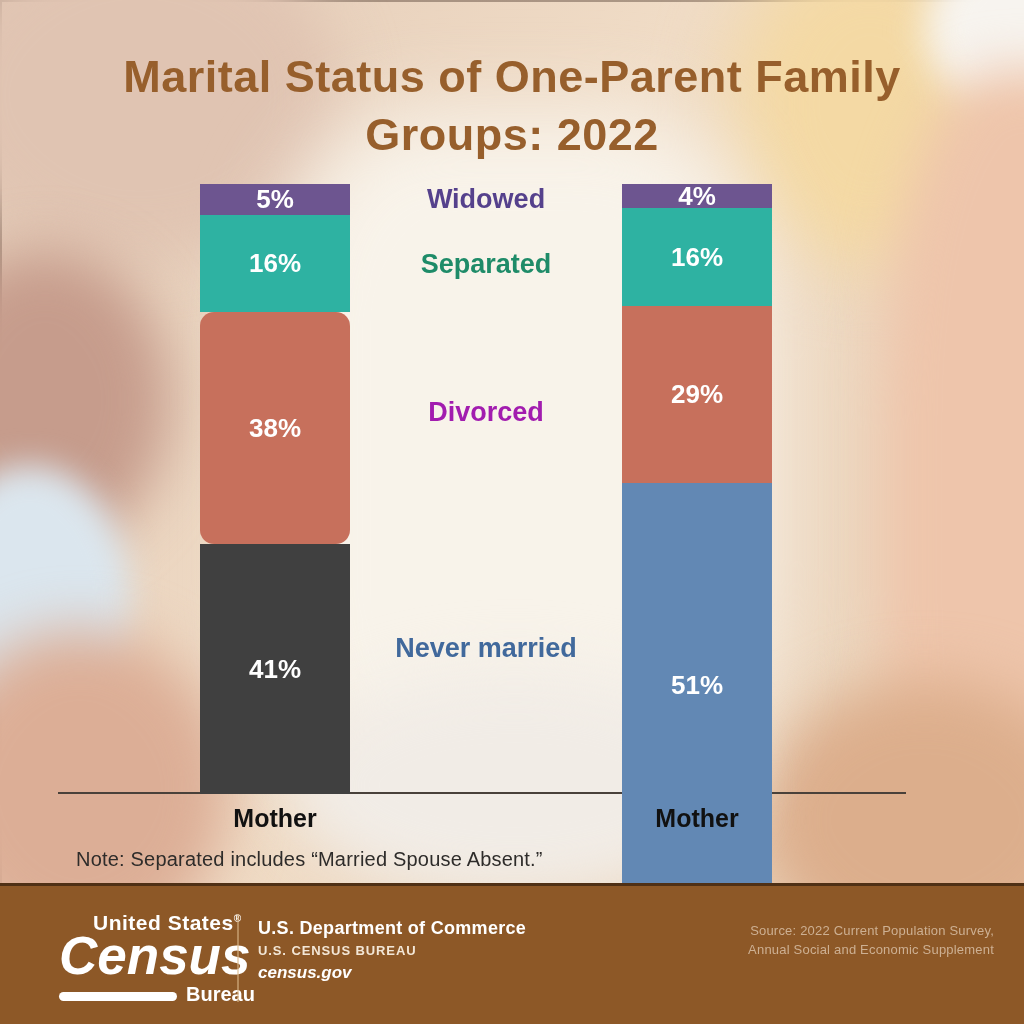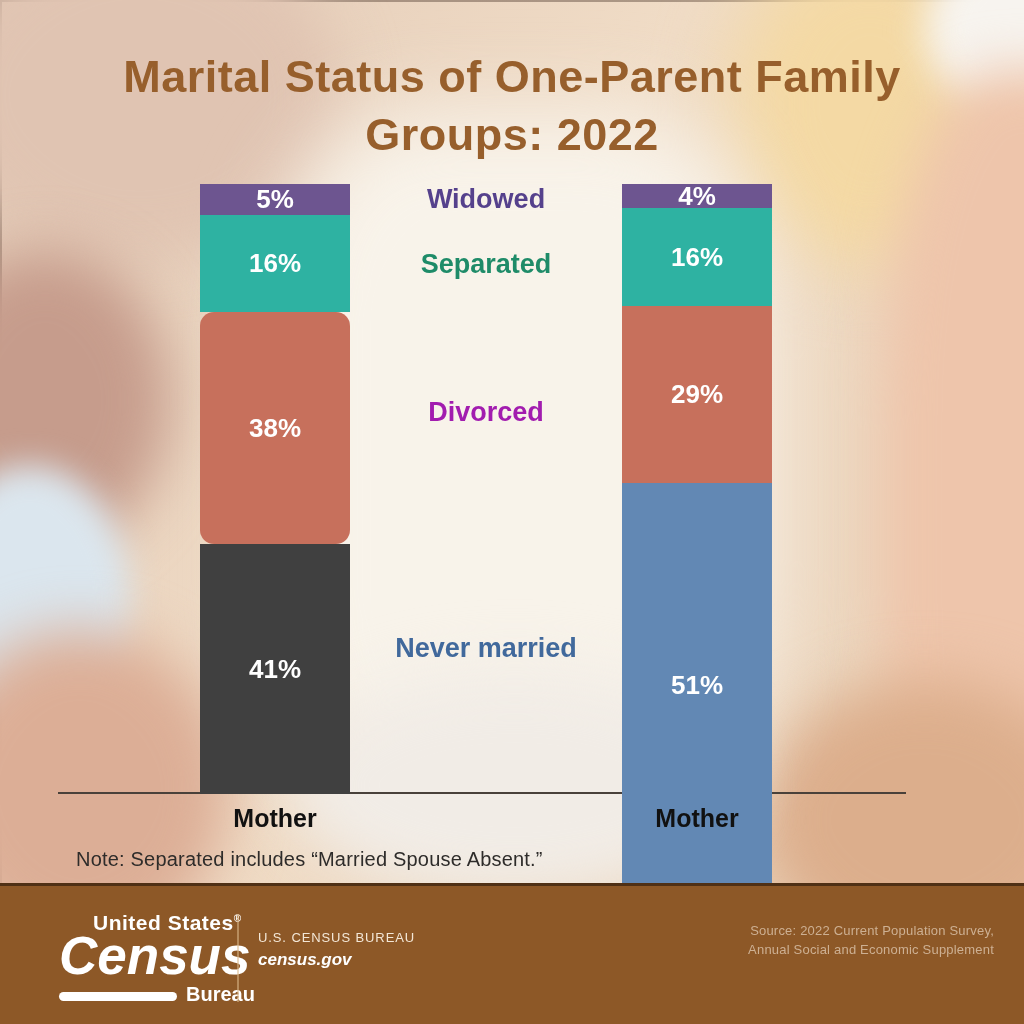--- a/index.html
+++ b/index.html
@@ -46,21 +46,21 @@
   .logo-top{margin-left:34px;font-size:21px;font-weight:bold;letter-spacing:.5px;line-height:1;}
   .logo-top .reg{font-size:10px;vertical-align:super;}
   .logo-main{font-size:53px;font-weight:bold;line-height:.88;letter-spacing:0;font-style:italic;}
   .logo-bottom{display:flex;align-items:flex-end;margin-top:4px;}
   .logo-bar{display:inline-block;width:118px;height:9px;background:#fff;border-radius:5px;margin-right:9px;margin-bottom:3px;}
   .logo-sub{font-size:20px;font-weight:bold;line-height:1;}
   .footer-divider{position:absolute;left:237px;top:28px;width:2px;height:88px;
                   background:#dcb98c;opacity:.55;}
   .dept{position:absolute;left:258px;top:32px;}
   .dept1{font-size:18px;font-weight:bold;letter-spacing:.3px;}
-  .dept2{font-size:13px;font-weight:normal;letter-spacing:.9px;color:#f3e7d7;margin-top:12px;}
+  .dept2{font-size:13px;font-weight:bold;letter-spacing:.9px;color:#f3e7d7;margin-top:4px;}
   .dept3{font-size:17px;font-weight:bold;font-style:italic;margin-top:5px;}
   .source{position:absolute;right:30px;top:36px;text-align:right;
           font-size:13px;line-height:1.45;color:#cdb093;letter-spacing:.2px;}
 </style>
 </head>
 <body>
 
 <div class="stage">
 
   <div class="photo">
@@ -122,20 +122,21 @@
     <div class="logo">
       <div class="logo-top"><span>United States</span><span class="reg">®</span></div>
       <div class="logo-main">Census</div>
       <div class="logo-bottom">
         <span class="logo-bar"></span>
         <span class="logo-sub">Bureau</span>
       </div>
     </div>
     <div class="footer-divider"></div>
     <div class="dept">
+      <div class="dept1">U.S. Department of Commerce</div>
       <div class="dept2">U.S. CENSUS BUREAU</div>
       <div class="dept3">census.gov</div>
     </div>
     <div class="source">
       <div>Source: 2022 Current Population Survey,</div>
       <div>Annual Social and Economic Supplement</div>
     </div>
   </footer>
 
 </div>

